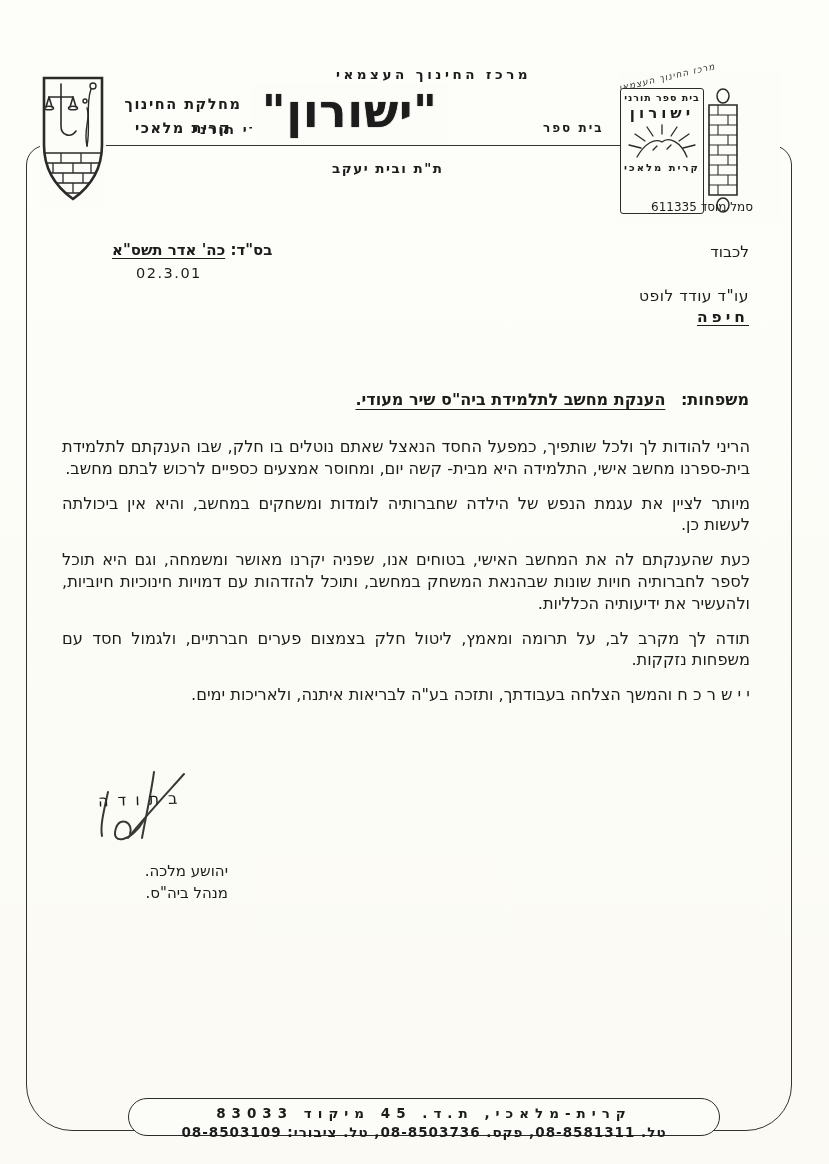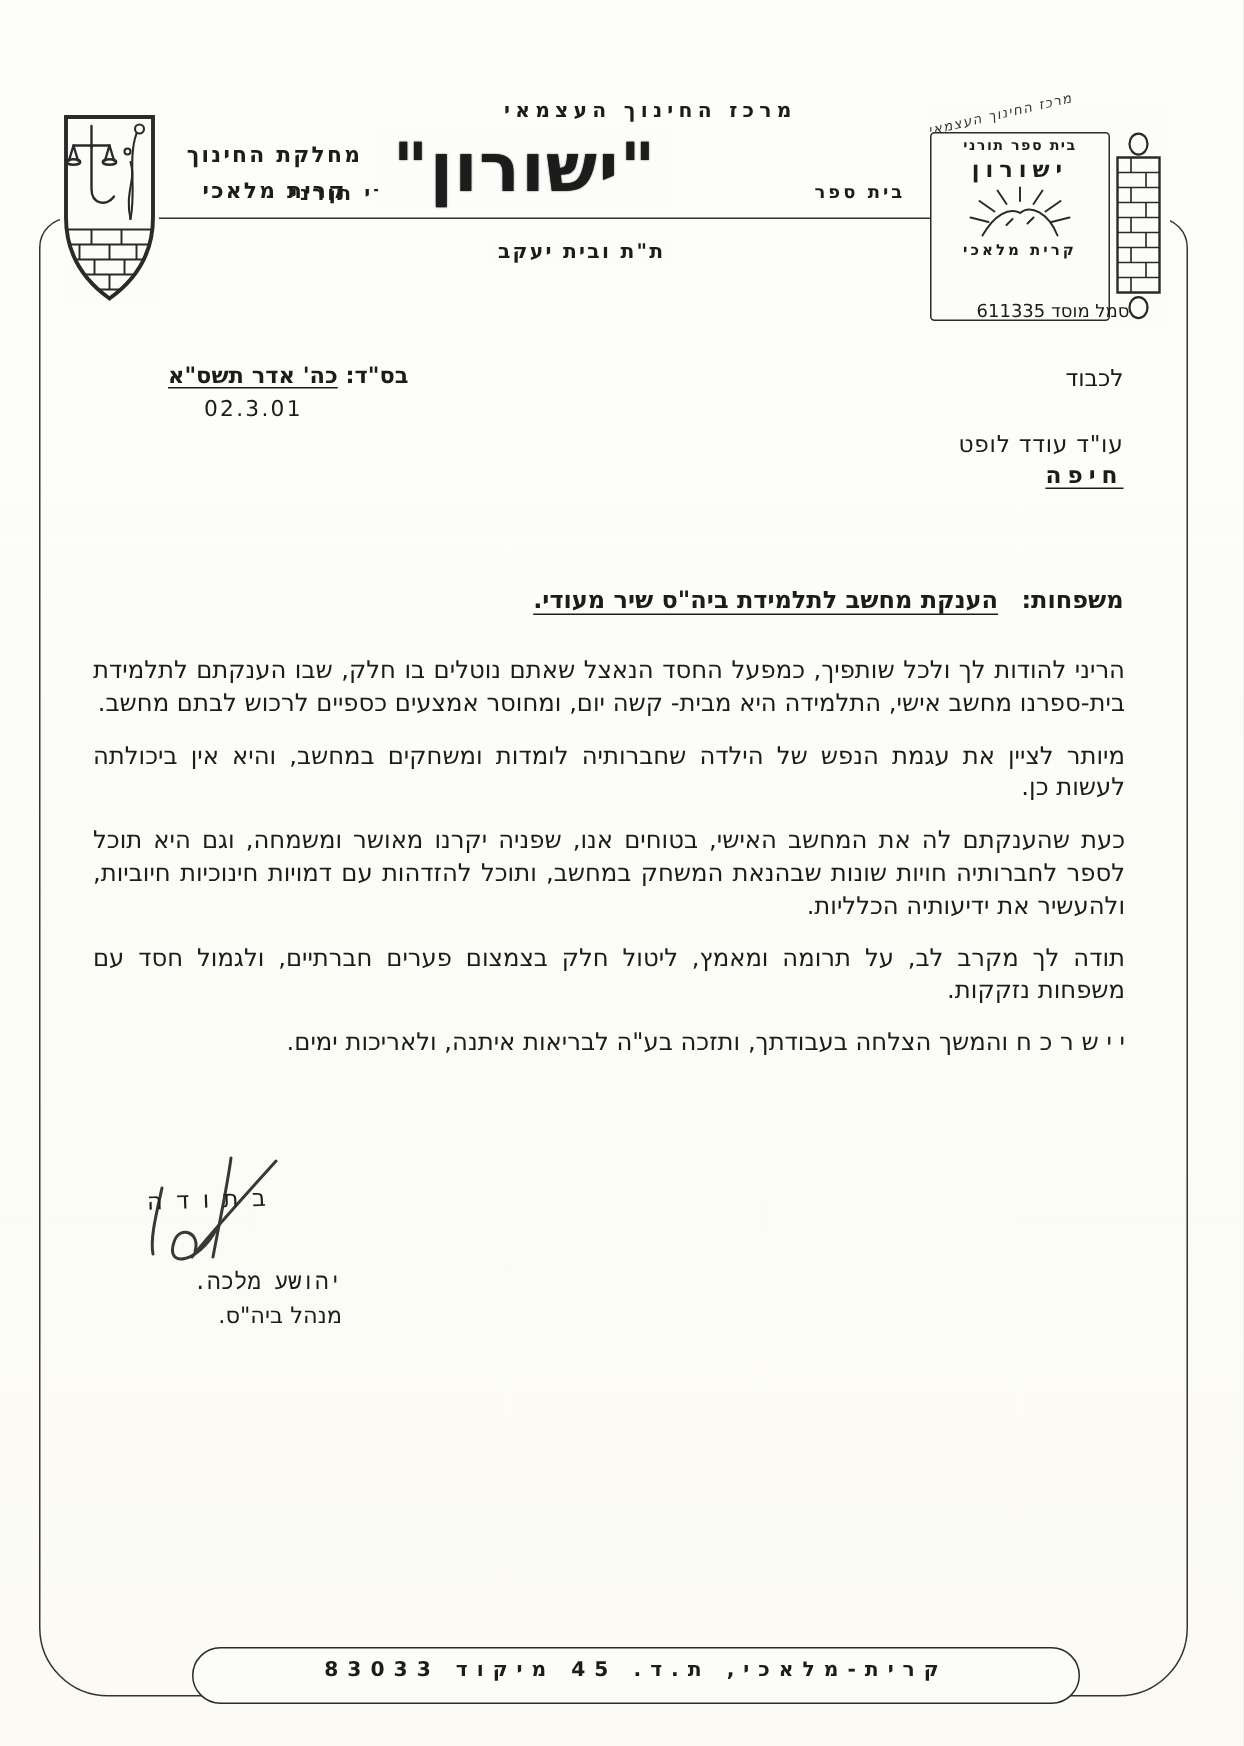--- a/index.html
+++ b/index.html
@@ -23,21 +23,21 @@
   }
   .lbl-right{position:absolute;top:121px;left:543px;font-size:12px;font-weight:bold;letter-spacing:2px;z-index:2;white-space:nowrap;}
   .lbl-left {position:absolute;top:121px;left:194px;font-size:13.5px;font-weight:bold;letter-spacing:2px;z-index:2;white-space:nowrap;}
   .hdr-sub{position:absolute;top:160px;left:326px;font-size:13.5px;font-weight:bold;letter-spacing:1.5px;z-index:2;background:#fcfcf8;padding:0 6px;white-space:nowrap;}
   .dept{position:absolute;top:92px;left:116px;width:134px;text-align:center;font-weight:bold;font-size:14.5px;letter-spacing:1.5px;line-height:24px;z-index:2;}
   .emblem{position:absolute;top:74px;left:40px;z-index:2;background:#fcfcf8;line-height:0;}
   
   .stamp{position:absolute;top:70px;left:620px;width:160px;height:152px;z-index:2;background:#fcfcf8;}
   .stamp-arc{position:absolute;top:2px;left:-2px;transform:rotate(-13deg);font-size:9px;letter-spacing:1px;font-style:italic;white-space:nowrap;color:#333;}
   .stamp-row{position:absolute;top:18px;left:0;display:flex;column-gap:3px;}
-  .stamp-box{width:120px;border:1.5px solid #2b2b2b;border-radius:3px;background:#fcfcf8;text-align:center;padding:3px 2px 2px;box-sizing:border-box;}
+  .stamp-box{width:84px;border:1.5px solid #2b2b2b;border-radius:3px;background:#fcfcf8;text-align:center;padding:3px 2px 2px;box-sizing:border-box;}
   .stamp-type{font-size:9.5px;font-weight:bold;letter-spacing:1px;white-space:nowrap;}
   .stamp-name{font-size:15px;font-weight:bold;letter-spacing:4px;margin-top:1px;white-space:nowrap;}
   .stamp-city{font-size:10px;font-weight:bold;letter-spacing:2px;white-space:nowrap;}
   .stamp-caption{position:absolute;top:130px;left:22px;width:120px;text-align:center;font-size:12px;white-space:nowrap;}
   .scroll-col{line-height:0;}
   
   .meta-blessing{position:absolute;top:241px;left:112px;font-size:15px;font-weight:bold;white-space:nowrap;z-index:2;}
   .meta-blessing .u{text-decoration:underline;text-underline-offset:3px;}
   .meta-num{position:absolute;top:265px;left:136px;font-size:14.5px;letter-spacing:1.5px;direction:ltr;z-index:2;}
   .recipient{position:absolute;top:243px;right:80px;text-align:right;font-size:15.5px;z-index:2;}
@@ -50,21 +50,21 @@
   .subject-text{text-decoration:underline;text-underline-offset:3.5px;}
   
   .letter-body{position:absolute;top:436px;right:79px;left:62px;font-size:16.2px;line-height:21.8px;text-align:justify;z-index:2;}
   .letter-body p{margin:0 0 13px 0;}
   .letter-body p:last-child{margin-bottom:0;}
   
   .signature{position:absolute;top:770px;left:106px;width:122px;z-index:2;}
   .sig-scrawl{position:relative;height:74px;width:140px;}
   .sig-word{position:absolute;top:20px;left:10px;font-size:16px;letter-spacing:9px;transform:rotate(-2deg);white-space:nowrap;}
   .sig-svg{position:absolute;top:0;left:0;}
-  .sig-name{font-size:15px;text-align:right;margin-top:3px;white-space:nowrap;font-family:Liberation Mono, monospace;}
+  .sig-name{font-size:15px;text-align:right;margin-top:18px;white-space:nowrap;}
   .sig-role{font-size:15px;text-align:right;margin-top:4px;white-space:nowrap;}
   
   .footer-pill{
     position:absolute;top:1098px;left:128px;width:592px;height:38px;box-sizing:border-box;
     border:1.6px solid #2b2b2b;border-radius:29px;background:#fcfcf8;z-index:2;
     text-align:center;padding-top:6px;
   }
   .pill-l1{font-size:13.5px;font-weight:bold;letter-spacing:6px;white-space:nowrap;}
   .pill-l2{font-size:13.5px;font-weight:bold;letter-spacing:1px;margin-top:3px;white-space:nowrap;}
   svg path, svg rect, svg ellipse, svg circle, svg line{vector-effect:non-scaling-stroke;}
@@ -189,15 +189,16 @@
           <path d="M20,22 C16,40 12,56 14,66"></path>
         </g>
       </svg>
     </div>
     <div class="sig-name">יהושע מלכה.</div>
     <div class="sig-role">מנהל ביה"ס.</div>
   </div>
 
   <div class="footer-pill">
     <div class="pill-l1">קרית-מלאכי,  ת.ד.  45  מיקוד  83033</div>
+    <div class="pill-l2">טל. 08-8581311, פקס. 08-8503736, טל. ציבורי: 08-8503109</div>
   </div>
 
 </div>
 
 </body></html>

